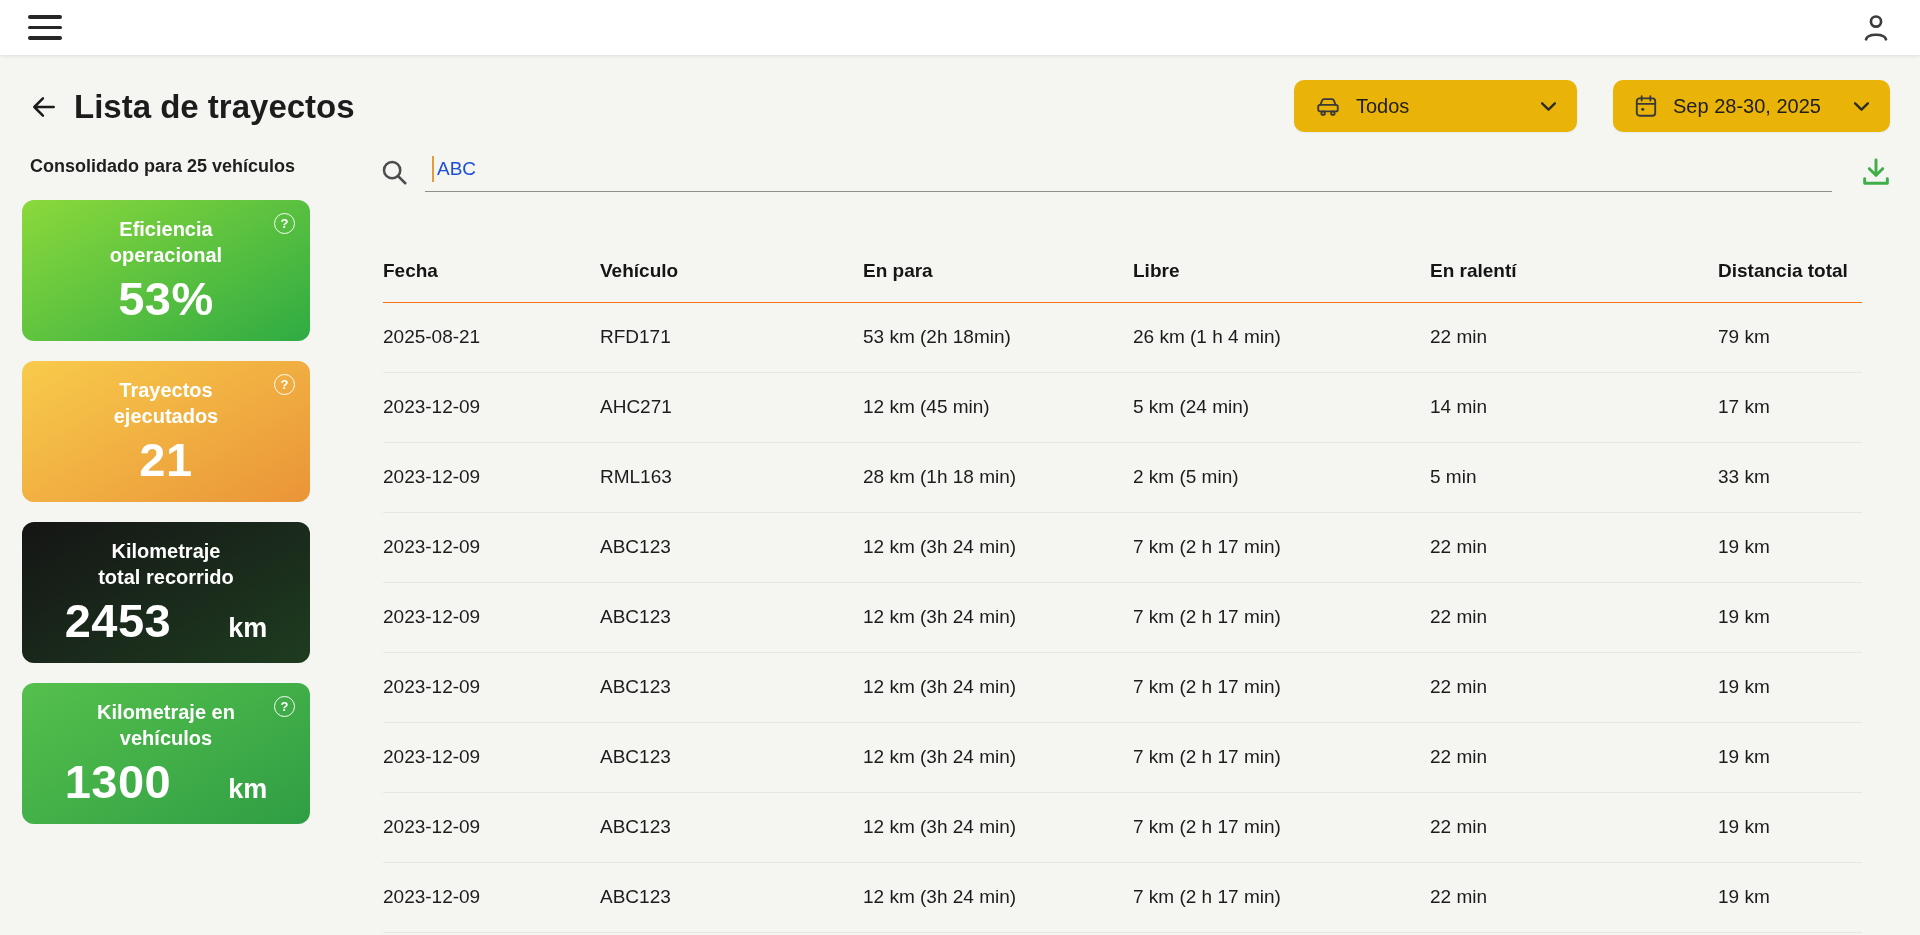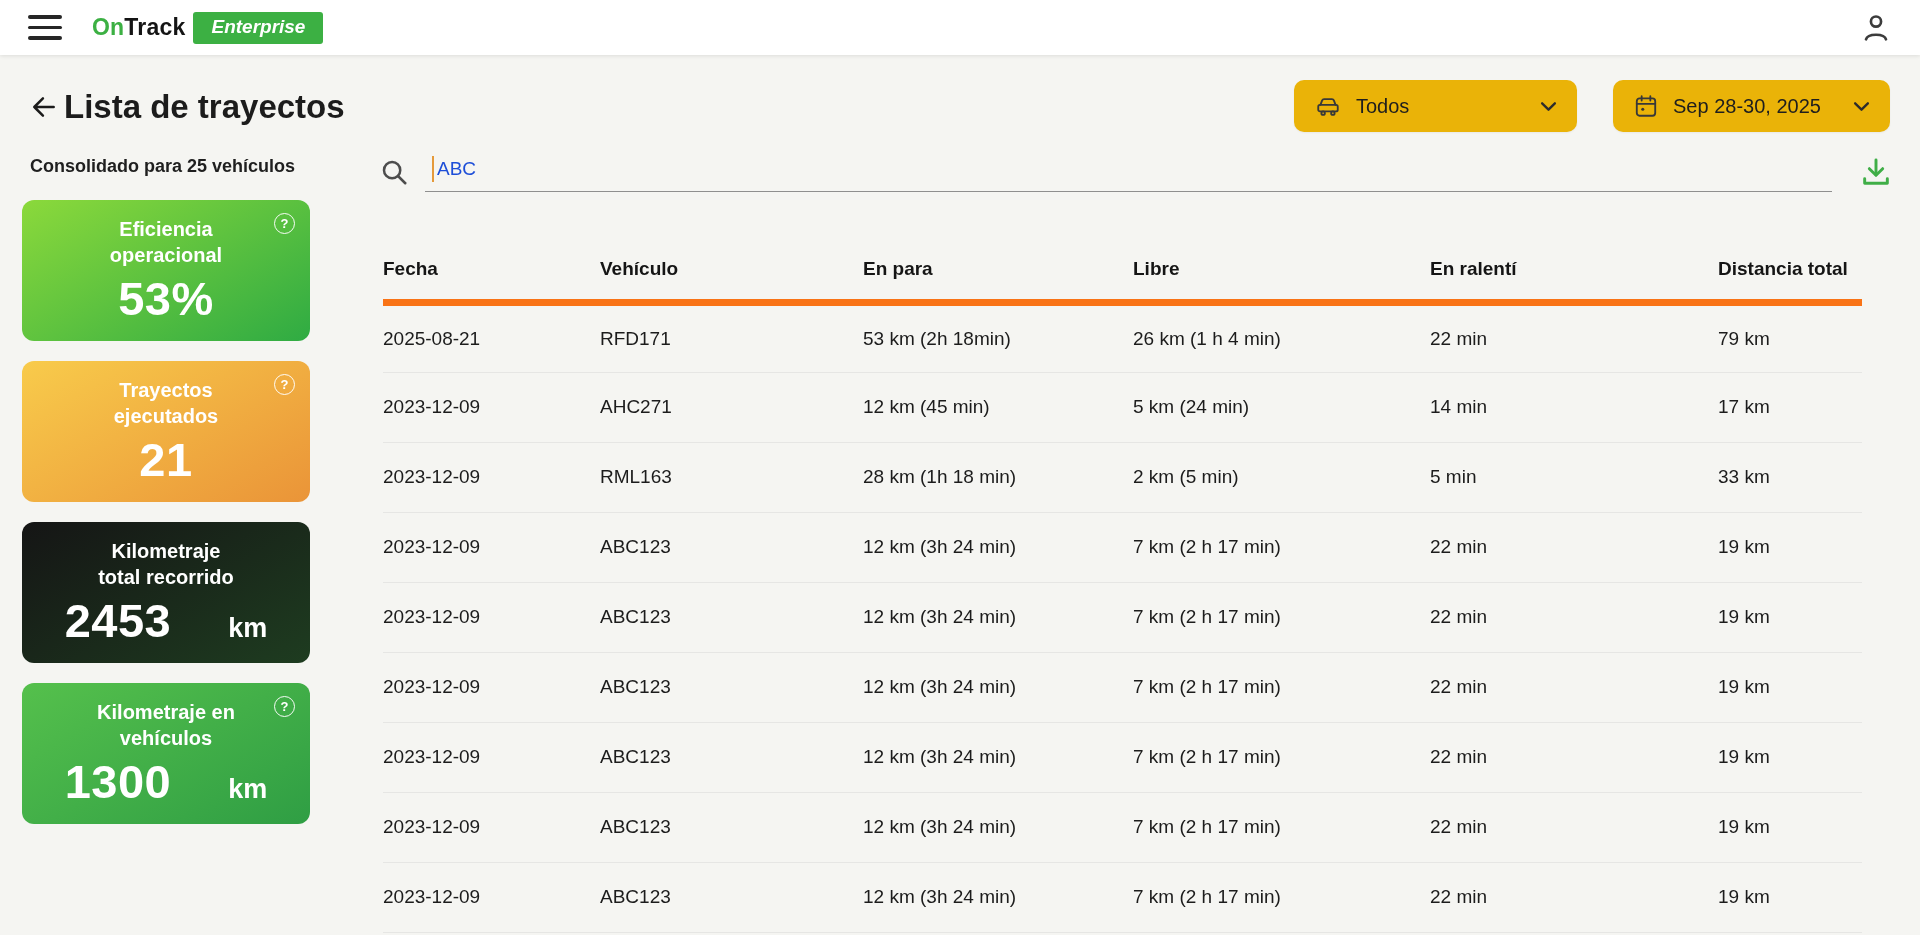--- a/index.html
+++ b/index.html
@@ -26,21 +26,21 @@
   .brand-on { color:#3cb043; font-weight:bold; font-size:23px; letter-spacing:.2px; }
   .brand-track { color:#141414; font-weight:bold; font-size:23px; letter-spacing:.2px; }
   .brand-badge {
     margin-left:8px; background:#3cb043; color:#fff;
     font-style:italic; font-weight:bold; font-size:19px;
     padding:4px 18px 6px; border-radius:3px;
   }
   .profile-btn { margin-left:auto; background:none; border:none; cursor:pointer; line-height:0; }
 
   
-  .page-head { position:absolute; left:30px; top:88px; display:flex; align-items:center; gap:6px; }
+  .page-head { position:absolute; left:30px; top:88px; display:flex; align-items:center; gap:16px; }
   .back-btn { background:none; border:none; cursor:pointer; line-height:0; padding:0; }
   .page-title { font-size:33px; font-weight:bold; color:#1c1c1c; }
   .subtitle { position:absolute; left:30px; top:156px; font-size:18px; font-weight:bold; color:#1f1f1f; }
 
   
   .filters { position:absolute; top:80px; right:30px; display:flex; gap:36px; }
   .filter-pill {
     height:52px; background:#eab308; border:none; border-radius:10px;
     display:flex; align-items:center; gap:14px; padding:0 20px;
     font-size:20px; color:#1e1e1e; cursor:pointer;
@@ -81,42 +81,37 @@
   .search-caret { position:absolute; left:7px; top:4px; width:2px; height:26px; background:#e59a3b; }
   .download-btn { background:none; border:none; cursor:pointer; padding:0; line-height:0; }
 
   
   .trip-table {
     position:absolute; left:383px; top:240px; width:1479px;
     border-collapse:collapse; table-layout:fixed;
   }
   .trip-table th {
     text-align:left; font-size:19px; font-weight:bold; color:#151515;
-    height:62px; vertical-align:middle; border-bottom:7px solid #f97316; padding:0 4px 0 0;
+    height:62px; vertical-align:middle; border-bottom:1px solid #f97316; padding:0 4px 0 0;
   }
   .trip-table td {
     font-size:19px; color:#1c1c1c; height:70px; vertical-align:middle;
     border-bottom:1px solid #e6e6e4; padding:0 4px 0 0;
     white-space:nowrap; overflow:hidden;
   }
 </style>
 </head>
 <body>
 
 <header class="topbar">
   <button class="hamburger">
     <span></span>
       <span></span>
       <span></span>
   </button>
-  <div class="brand">
-    <span class="brand-on">On</span>
-    <span class="brand-track">Track</span>
-    <span class="brand-badge">Enterprise</span>
-  </div>
   <button class="profile-btn">
     <svg width="32" height="32" viewBox="0 0 24 24">
       <g fill="none" stroke="#3c3c3c" stroke-width="2" stroke-linecap="round">
         <circle cx="12" cy="7.2" r="3.8"></circle>
         <path d="M4.5 20.5 c1.2 -4.6 13.8 -4.6 15 0"></path>
       </g>
     </svg>
   </button>
 </header>
 

